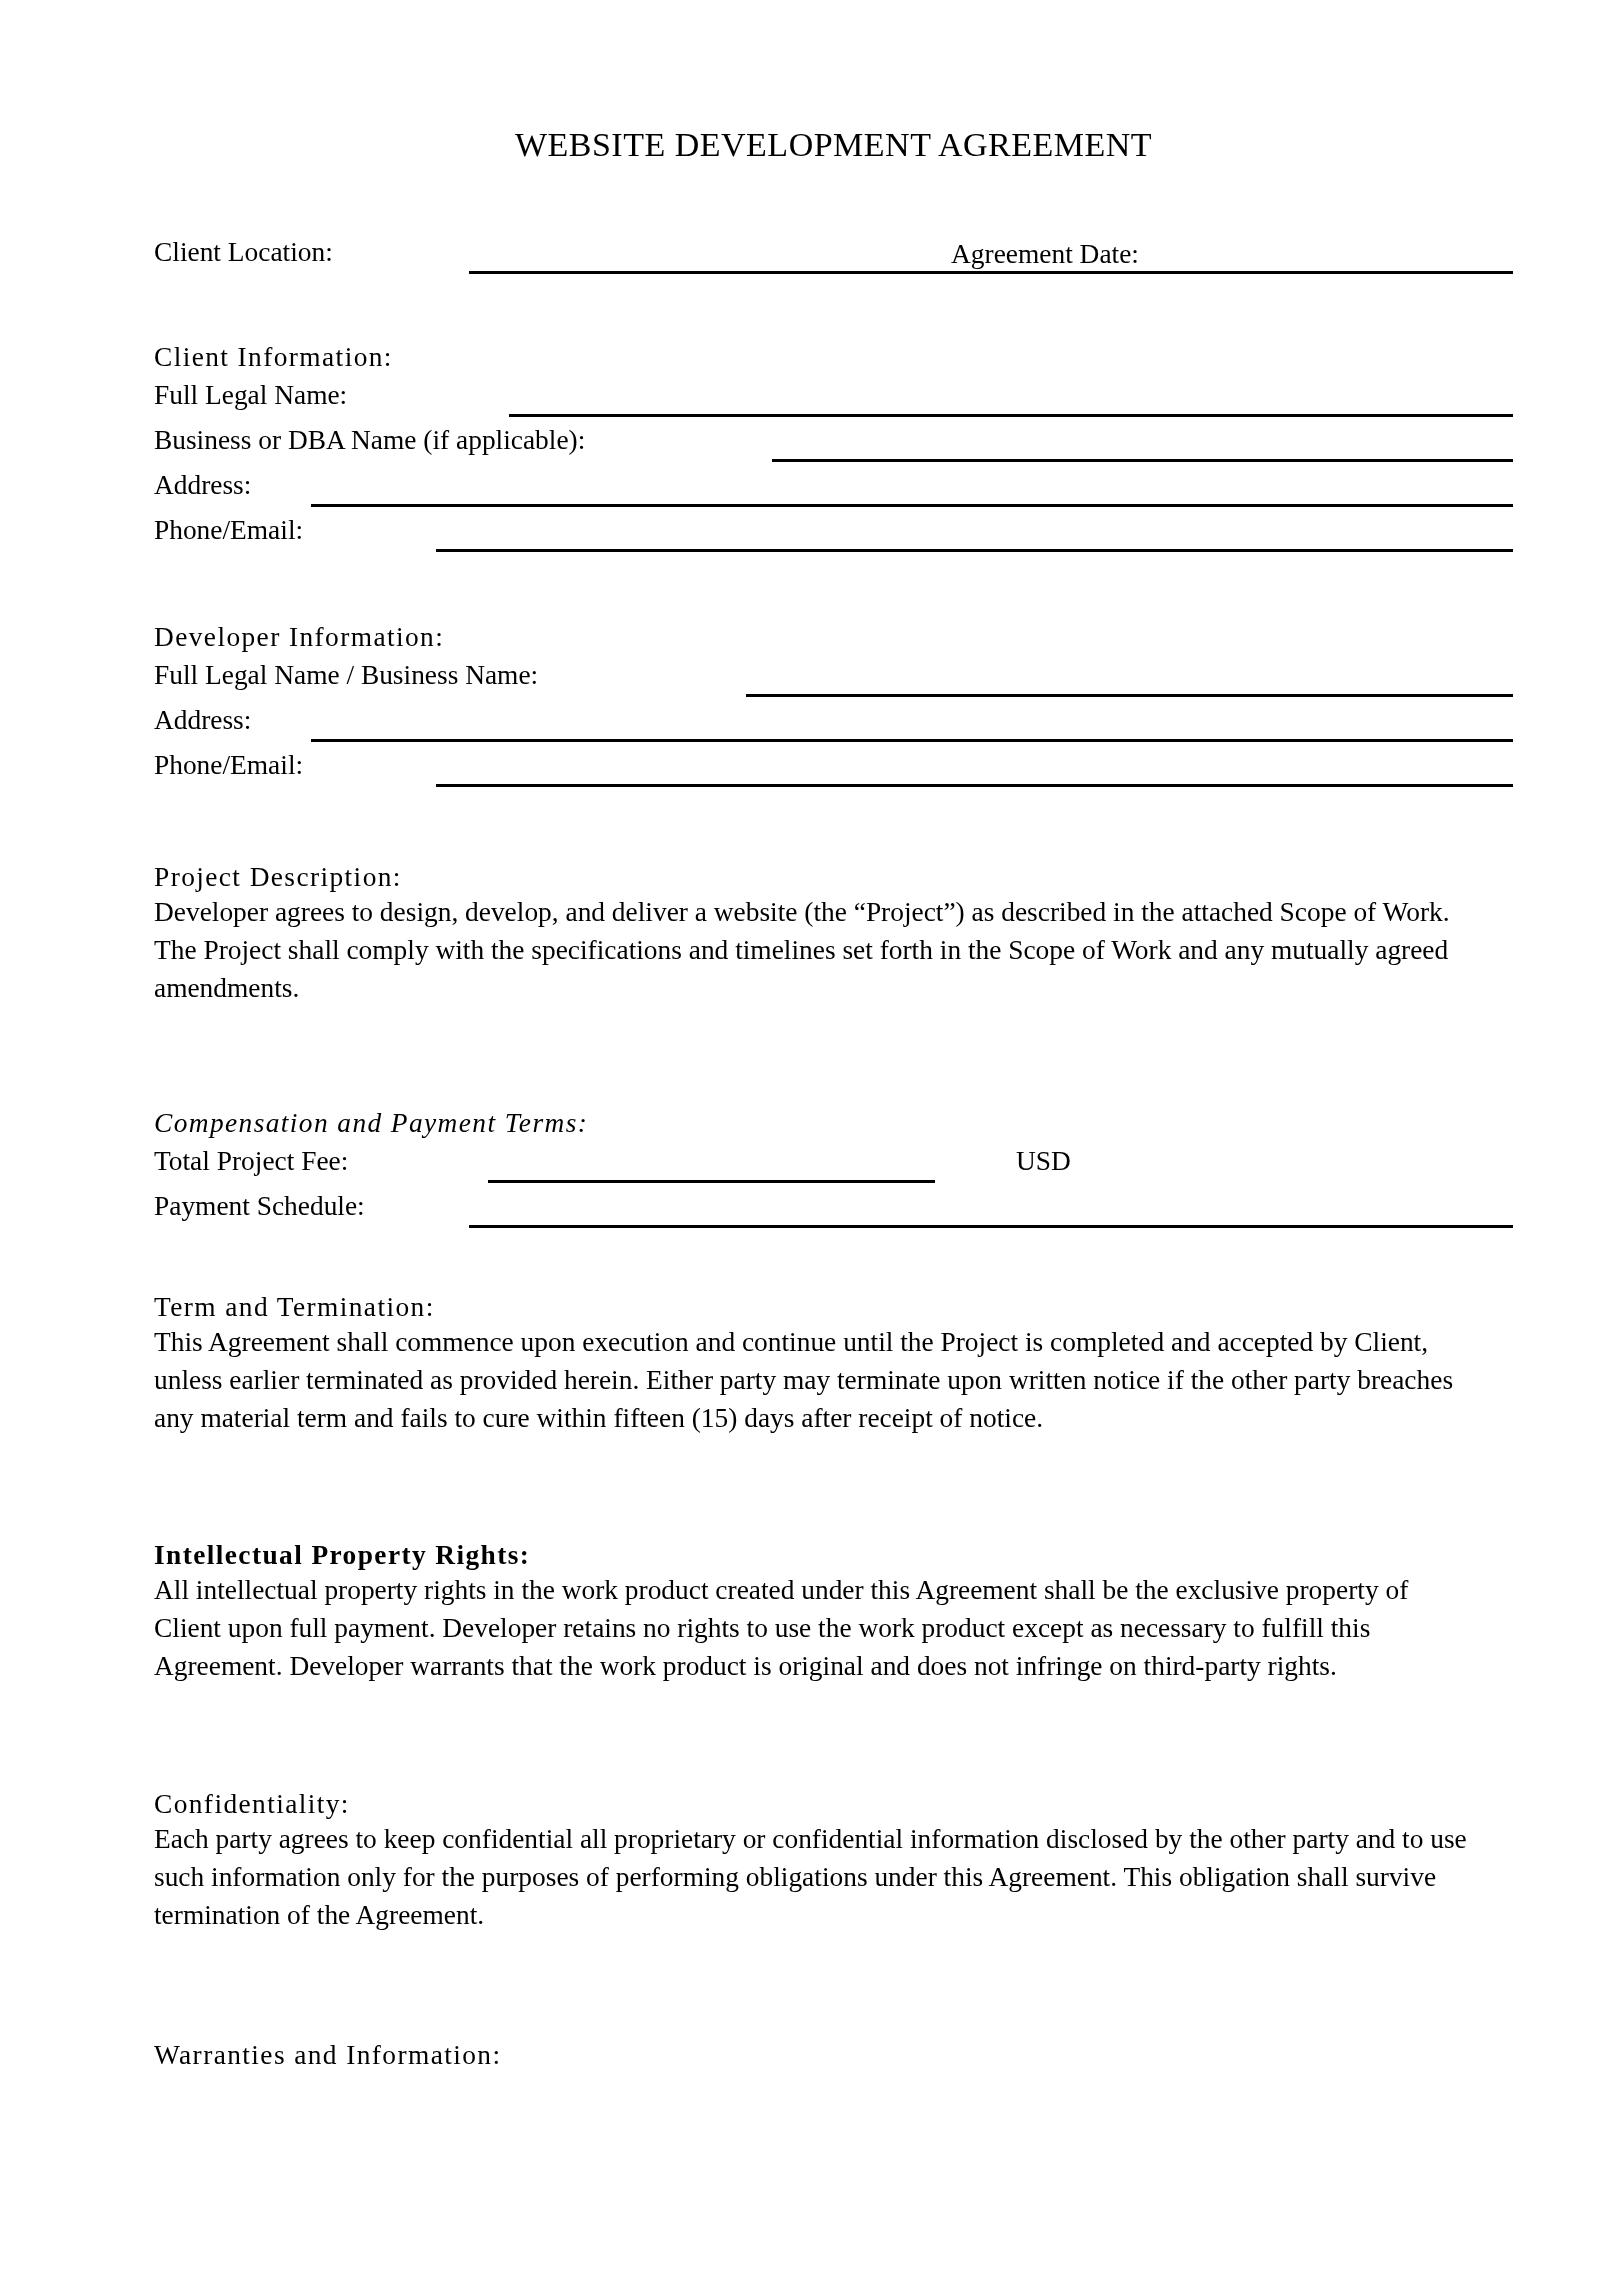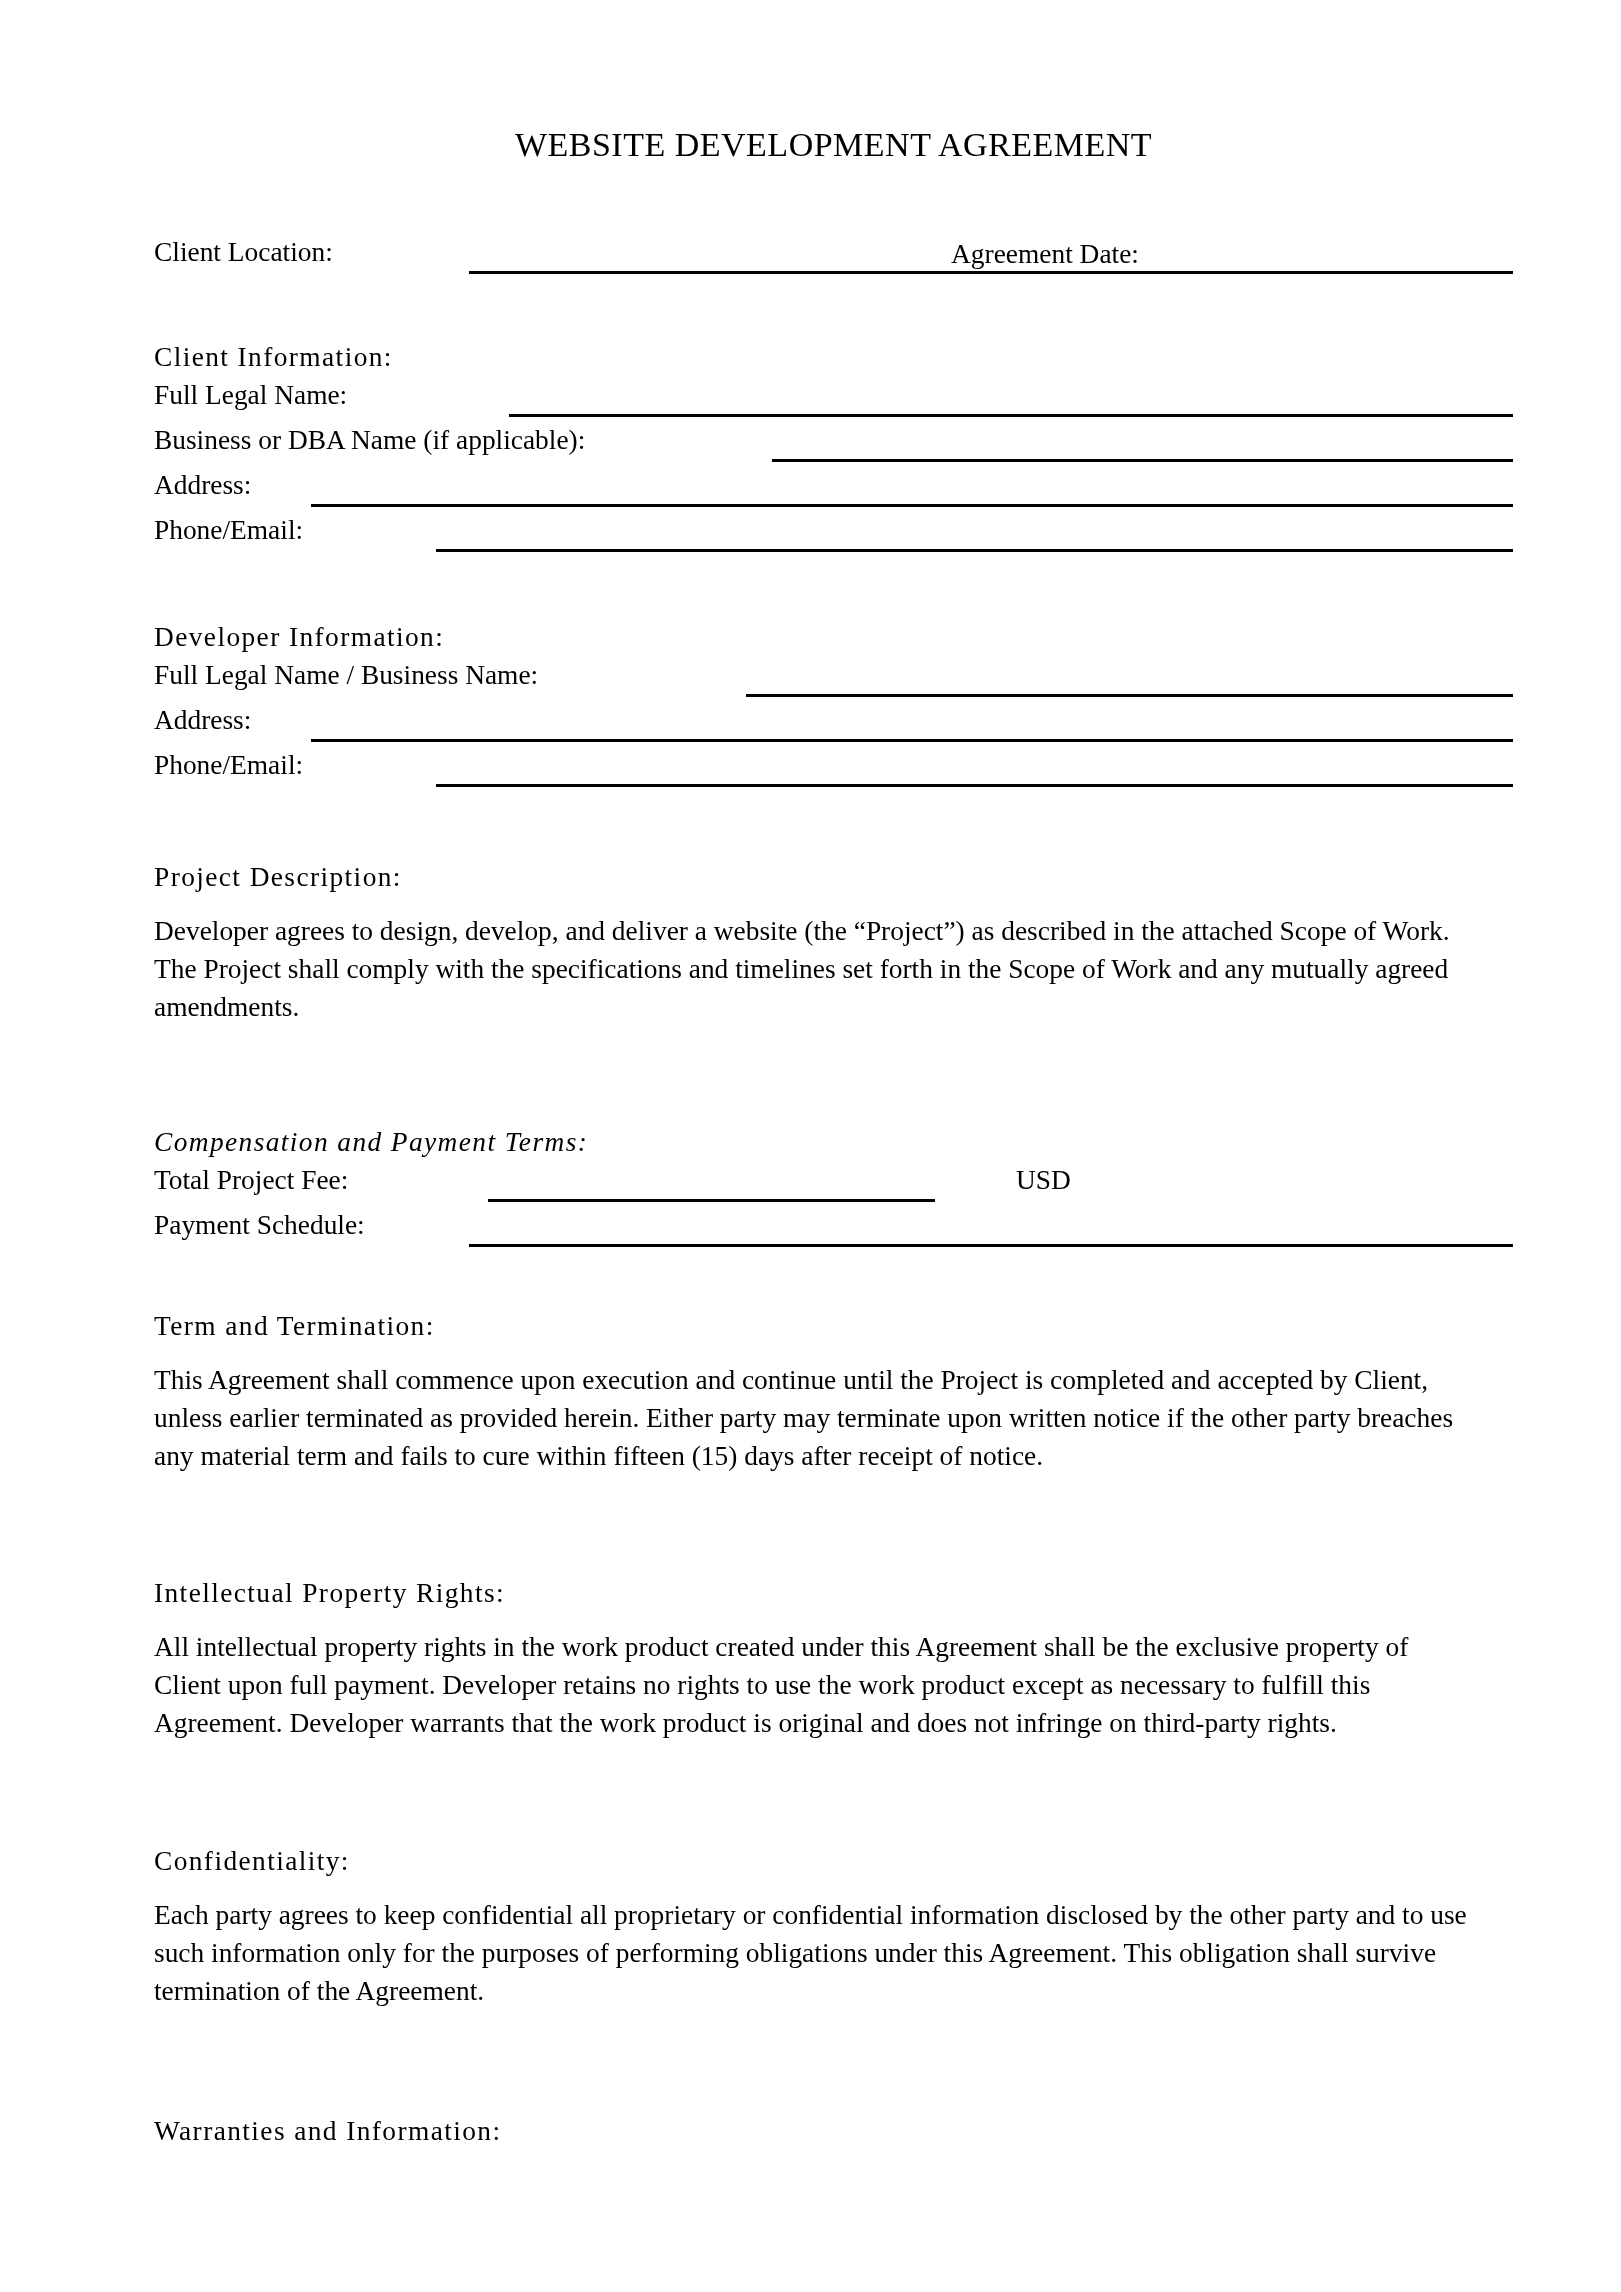--- a/index.html
+++ b/index.html
@@ -26,21 +26,21 @@
   .sec-head{
     line-height:29px;
     letter-spacing:1.4px;
     white-space:nowrap;
   }
   .mh-client{margin-top:69px;}
   .mh-dev{margin-top:71px;}
   .mh-proj{margin-top:76px;}
   .mh-comp{margin-top:102px;font-style:italic;}
   .mh-term{margin-top:65px;}
-  .mh-ip{margin-top:104px;}
+  .mh-ip{margin-top:104px;font-weight:bold;}
   .mh-conf{margin-top:105px;}
   .mh-warr{margin-top:107px;}
 
   .frow{position:relative;height:45px;text-decoration:underline;}
   .top-row{height:49px;margin-top:61px;}
   .flabel{position:absolute;left:0;bottom:5.9px;white-space:nowrap;}
   .fline{position:absolute;bottom:0;right:0;border-bottom:3.9px solid #000;height:0;}
   .fline-box{
     position:absolute;bottom:0;right:0;
     border-bottom:3.9px solid #000;
@@ -51,21 +51,21 @@
   .ln-fullname{left:355px;}
   .ln-dba{left:618px;}
   .ln-address{left:157px;}
   .ln-phone{left:282px;}
   .ln-devname{left:592px;}
   .ln-fee{left:334px;right:auto;width:447px;}
   .ln-sched{left:315px;}
   .usd{position:absolute;left:862px;bottom:5.9px;text-align:right;}
 
   .para{
-    margin-top:20px;
+    margin-top:1px;
     line-height:38px;
     white-space:pre;
   }
 </style>
 </head>
 <body>
 
 <div class="page">
 
   <h1 class="title">WEBSITE DEVELOPMENT AGREEMENT</h1>

